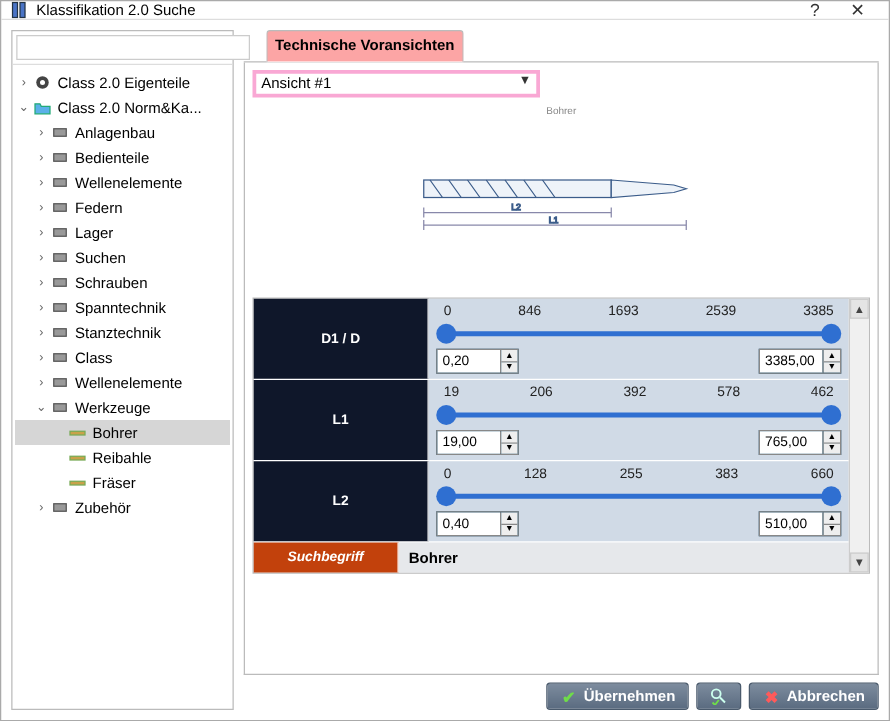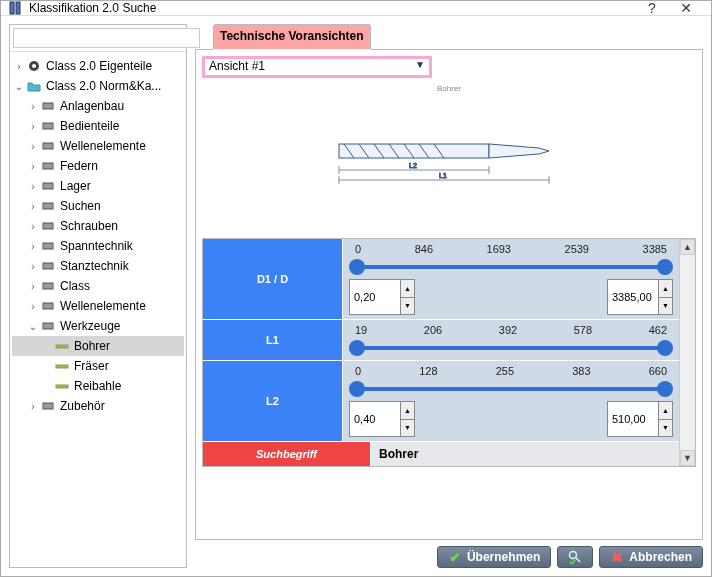--- a/index.html
+++ b/index.html
@@ -180,21 +180,21 @@
     font-size: 9px;
     color: #444;
   }
   .scroll-arrow.down { position:absolute; bottom:0; left:0; right:0; }
   .param-row {
     display: flex;
     border-bottom: 1px solid #fff;
   }
   .param-label {
     width: 140px;
-    background: #3b82f6;
+    background: #0f172a;
     color: #fff;
     font-weight: bold;
     display: flex;
     align-items: center;
     justify-content: center;
     border-right: 1px solid #fff;
     font-size: 11px;
   }
   .param-content {
     flex: 1;
@@ -235,21 +235,21 @@
   }
   .thumb.left { left: -6px; }
   .thumb.right { right: -6px; }
   .value-row {
     display: flex;
     justify-content: space-between;
     align-items: center;
   }
   .spinner {
     display: flex;
-    height: 36px;
+    height: 20px;
     background: #0c4a6e;
     border: 1px solid #888;
   }
   .spinner input {
     width: 50px;
     border: none;
     padding: 0 4px;
     font-size: 11px;
     text-align: left;
   }
@@ -267,22 +267,22 @@
     justify-content: center;
     background: #eee;
     border-bottom: 1px solid #888;
   }
   .sp-btn:last-child { border-bottom: none; }
   .search-term-row {
     display: flex;
     height: 24px;
   }
   .search-term-row .lbl {
-    width: 168px;
-    background: #ef4444;
+    width: 116px;
+    background: #c2410c;
     color:#fff;
     font-weight:bold;
     font-style: italic;
     display:flex;
     align-items:center;
     justify-content:center;
     border-right:1px solid #fff;
     font-size: 11px;
   }
   .search-term-row .val {
@@ -479,30 +479,30 @@
             </span>
             <span>Bohrer</span>
           </div>
           <div class="tree-row pad3">
             <span class="caret hidden"></span>
             <span class="ticon">
               <svg width="14" height="14">
                 <rect x="1" y="6" width="12" height="3" fill="#c9a24a" stroke="#7a5"></rect>
               </svg>
             </span>
-            <span>Fräser</span>
+            <span>Reibahle</span>
           </div>
           <div class="tree-row pad3">
             <span class="caret hidden"></span>
             <span class="ticon">
               <svg width="14" height="14">
                 <rect x="1" y="6" width="12" height="3" fill="#c9a24a" stroke="#7a5"></rect>
               </svg>
             </span>
-            <span>Reibahle</span>
+            <span>Fräser</span>
           </div>
           <div class="tree-row pad2">
             <span class="caret">›</span>
             <span class="ticon">
               <svg width="14" height="14">
                 <rect x="2" y="4" width="10" height="6" fill="#999" stroke="#555"></rect>
               </svg>
             </span>
             <span>Zubehör</span>
           </div>
@@ -589,20 +589,36 @@
                     <span>206</span>
                     <span>392</span>
                     <span>578</span>
                     <span>462</span>
                   </div>
                   <div class="slider-track">
                     <div class="track-bg"></div>
                     <div class="thumb left"></div>
                     <div class="thumb right"></div>
                   </div>
+                  <div class="value-row">
+                    <div class="spinner">
+                      <input value="19,00" style="">
+                      <div class="spinner-btns">
+                        <div class="sp-btn">▲</div>
+                        <div class="sp-btn">▼</div>
+                      </div>
+                    </div>
+                    <div class="spinner">
+                      <input value="765,00" style="">
+                      <div class="spinner-btns">
+                        <div class="sp-btn">▲</div>
+                        <div class="sp-btn">▼</div>
+                      </div>
+                    </div>
+                  </div>
                 </div>
               </div>
               <div class="param-row">
                 <div class="param-label">L2</div>
                 <div class="param-content">
                   <div class="slider-ticks">
                     <span>0</span>
                     <span>128</span>
                     <span>255</span>
                     <span>383</span>

